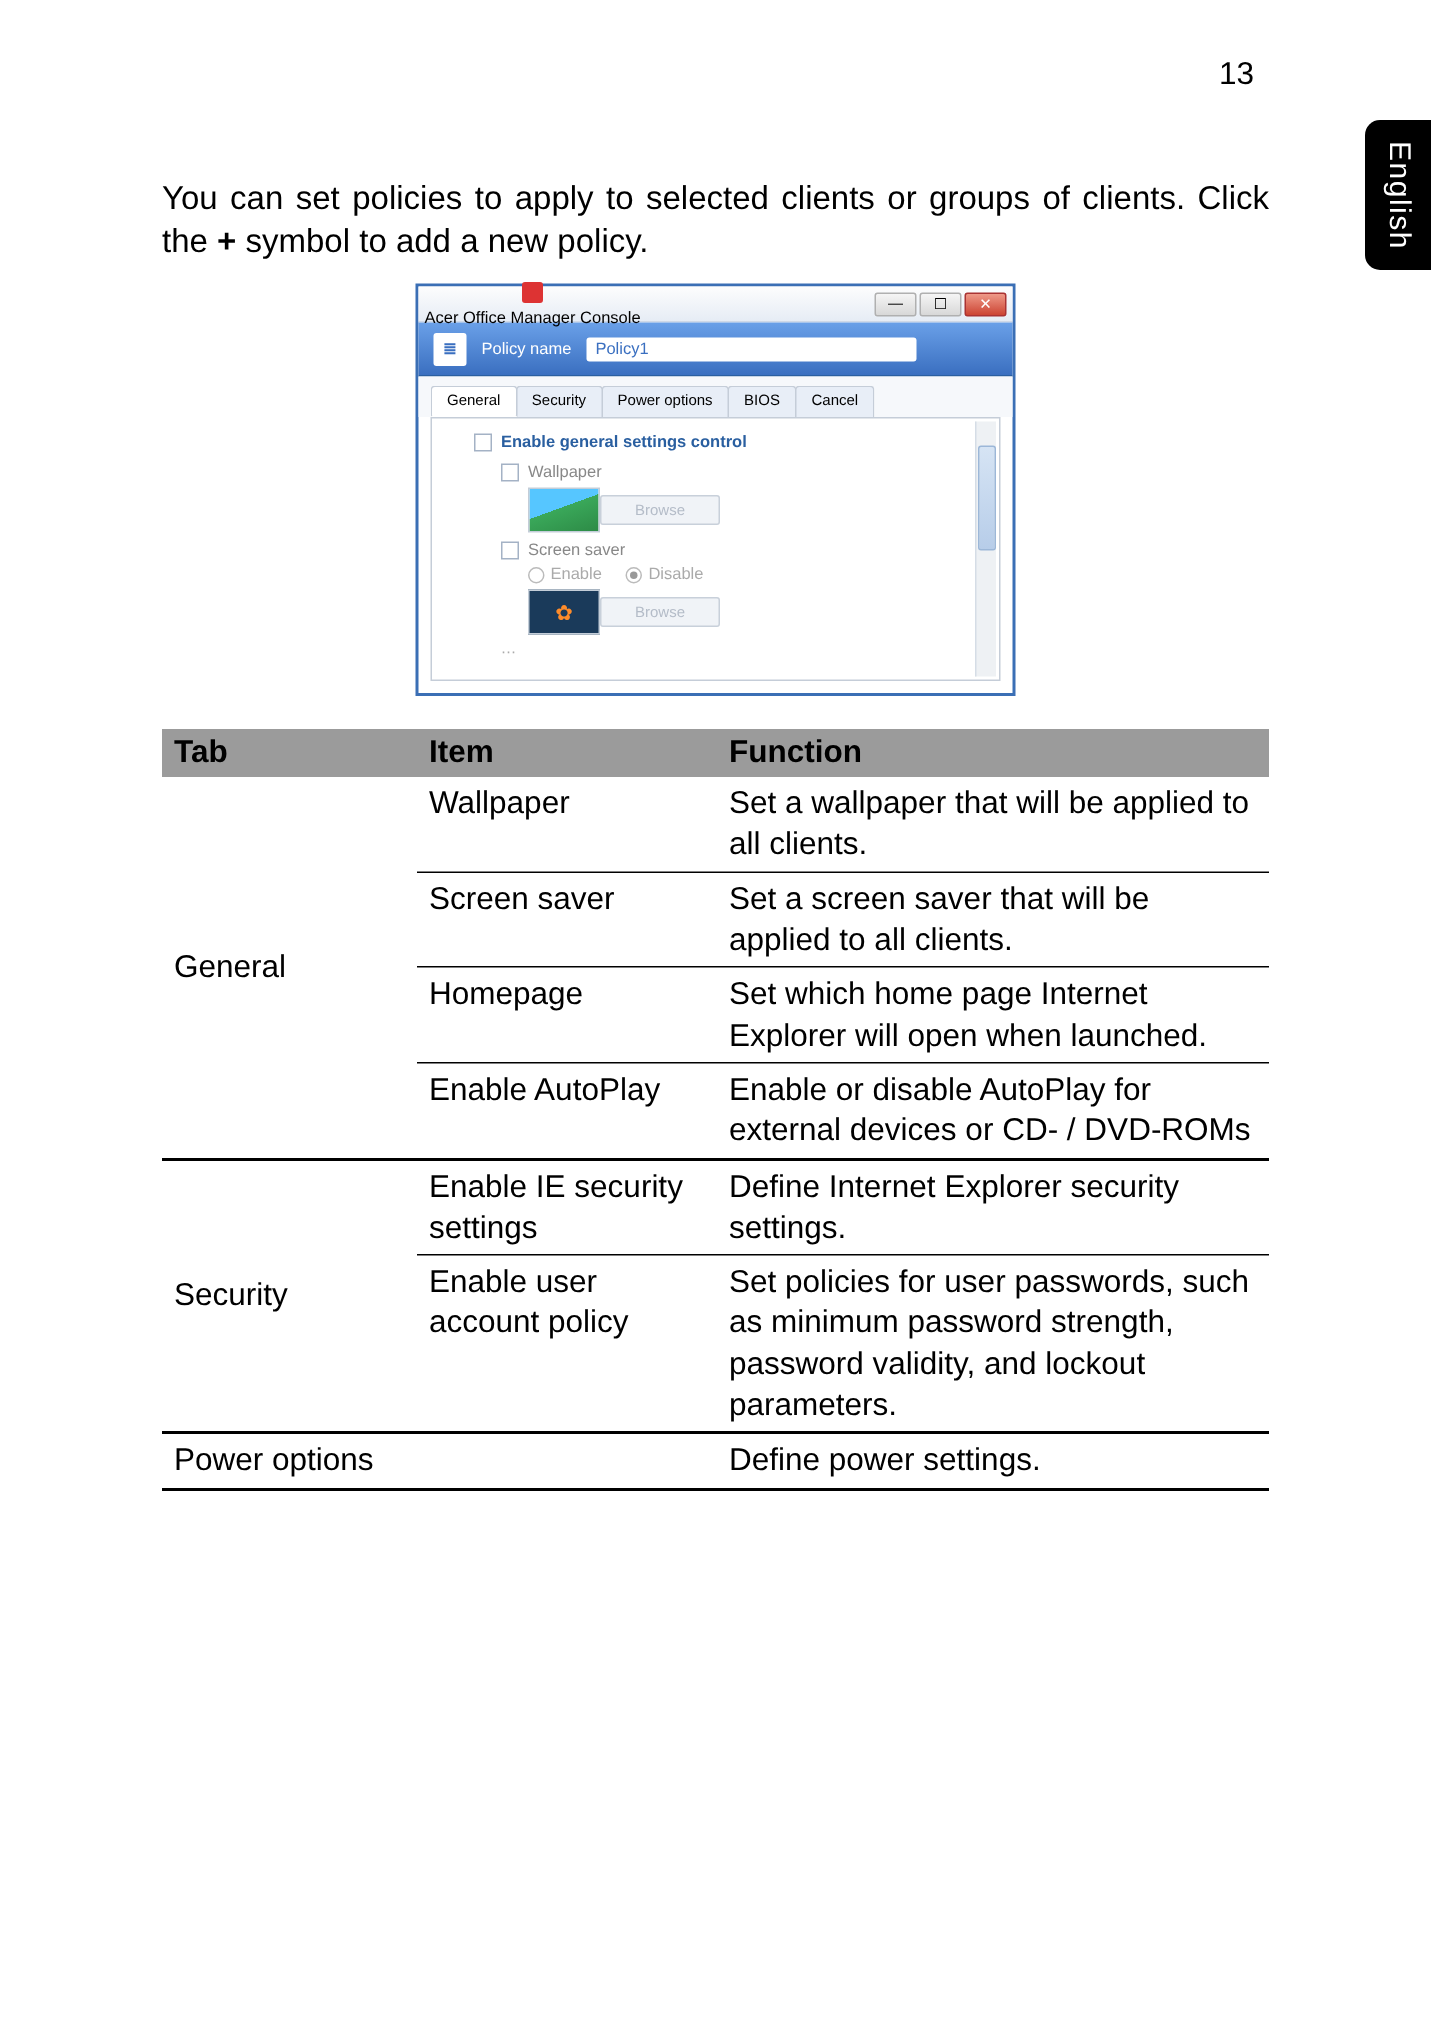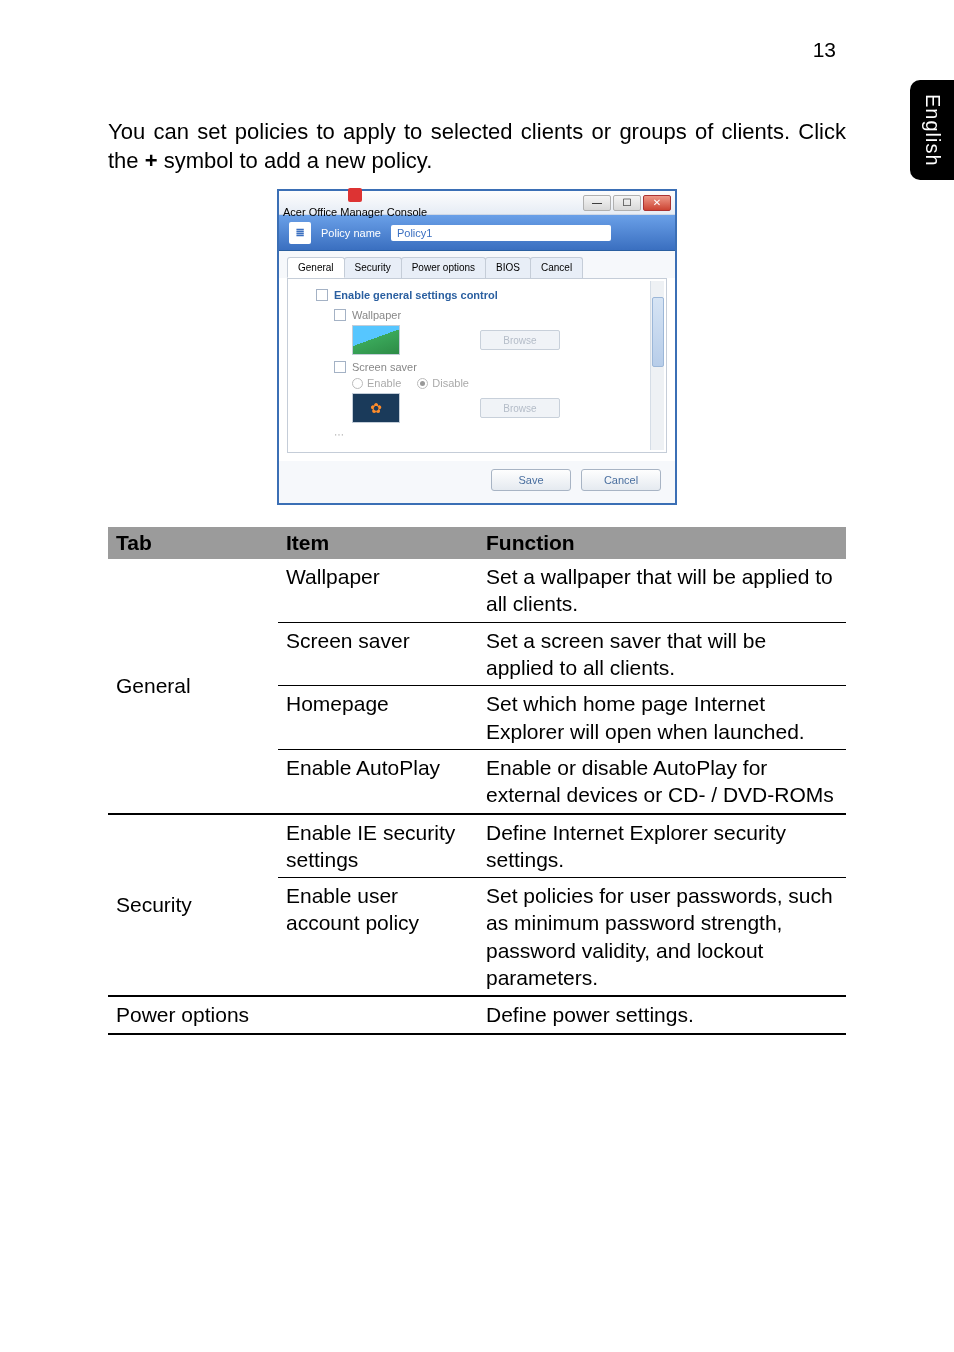--- a/index.html
+++ b/index.html
@@ -146,21 +146,21 @@
   }
   .scroll-thumb {
     position:absolute; left:1px; top:16px; width:12px; height:70px;
     background: linear-gradient(#d6e4f4,#b7cde9);
     border:1px solid #9cb7d8; border-radius:2px;
   }
   .chk { display:inline-block; width:12px; height:12px; border:1px solid #a4b2c5; background:#fff; margin-right:6px; vertical-align:middle; }
   .chk-line { display:flex; align-items:center; color:#2a5fa0; font-weight:bold; margin-bottom:8px; font-size:11px; }
   .sub { margin-left: 18px; margin-bottom: 6px; color:#888; }
   .sub-title { display:flex; align-items:center; font-size:11px; margin-bottom:4px; }
-  .thumb-row { display:flex; align-items:center; gap:80px; margin-left:18px; margin-bottom:4px;}
+  .thumb-row { display:flex; align-items:center; margin-left:18px; margin-bottom:4px;}
   .wp-thumb {
     width: 48px; height: 30px;
     background: linear-gradient(160deg,#56c6ff 0%, #56c6ff 45%, #3aa85a 45%, #2d8b46 100%);
     border:1px solid #c3cdd8;
   }
   .ss-thumb {
     width: 48px; height: 30px;
     background: #1a3a5a;
     border:1px solid #c3cdd8;
     display:flex; align-items:center; justify-content:center;
@@ -288,24 +288,20 @@
                 <span>Disable</span>
               </span>
           </div>
           <div class="thumb-row">
             <div class="ss-thumb">✿</div>
             <div class="browse-btn">Browse</div>
           </div>
         </div>
         <div class="ellipsis">⋯</div>
       </div>
-      <div class="dialog-footer">
-        <div class="dlg-btn">Save</div>
-        <div class="dlg-btn">Cancel</div>
-      </div>
     </div>
   </div>
 
   <table class="ref">
     <thead>
       <tr>
         <th class="col-tab">Tab</th>
         <th class="col-item">Item</th>
         <th>Function</th>
       </tr>

